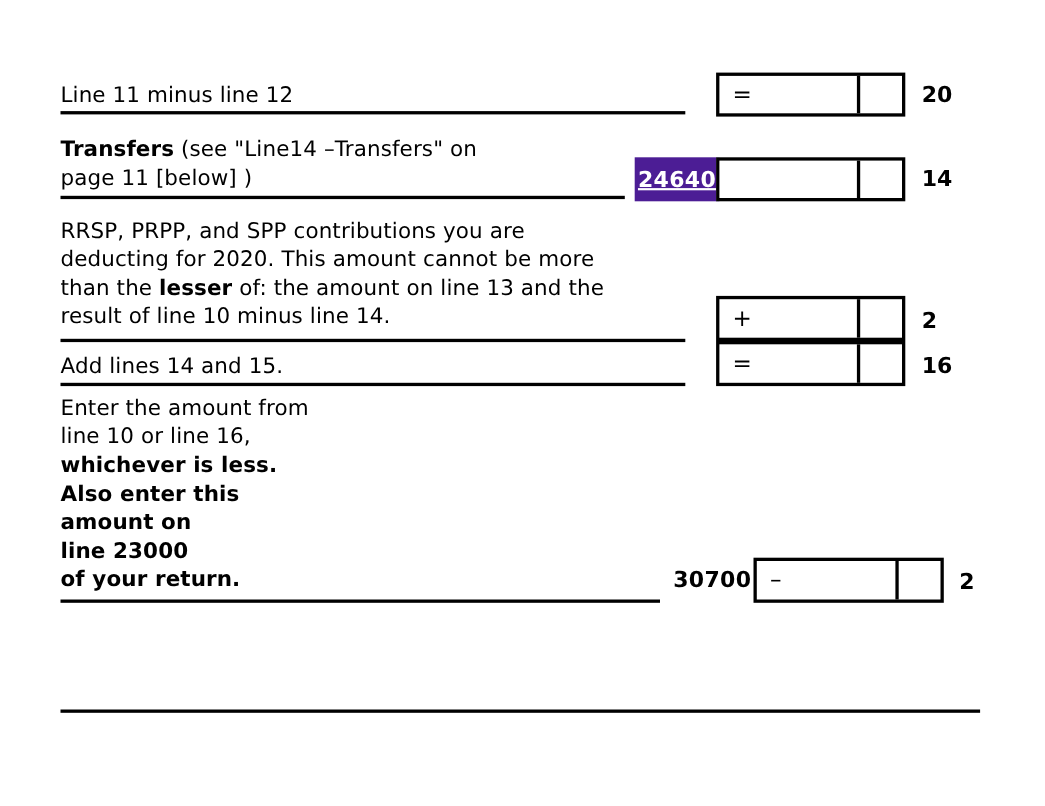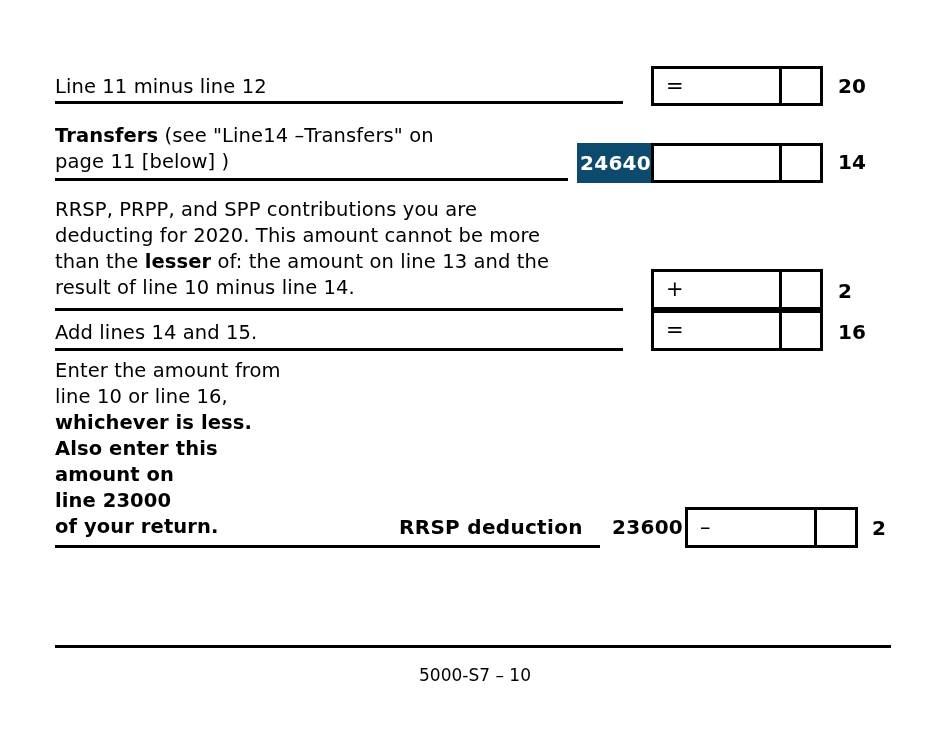--- a/index.html
+++ b/index.html
@@ -63,28 +63,29 @@
     font-size: 21px;
     line-height: 1;
     font-weight: normal;
     color: #000000;
   }
 
   
   .fieldtag {
     position: absolute;
     box-sizing: border-box;
-    background: #0c4a6e;
+    background: #4c1d95;
     color: #ffffff;
     font-weight: bold;
     font-size: 20px;
     display: flex;
     align-items: center;
     justify-content: center;
     letter-spacing: 0.3px;
+    text-decoration: underline;
   }
 
   
   .fieldcode {
     position: absolute;
     font-weight: bold;
     font-size: 20px;
     color: #000000;
     letter-spacing: 0.3px;
   }
@@ -159,27 +160,25 @@
 
   <div class="label" style="left:55px; top:358px; width:360px;"><span>Enter the amount from
 line 10 or line 16,
 </span><span class="bold">whichever is less.
 Also enter this
 amount on
 line 23000
 of your return.</span></div>
   <div class="rule" style="left:55px; top:545px; width:545px;"></div>
 
-  <div class="fieldcode" style="left:399px; top:515px;">RRSP deduction</div>
-  <div class="fieldcode" style="left:612px; top:515px;">23600</div>
+  <div class="fieldcode" style="left:612px; top:515px;">30700</div>
 
   <div class="amtbox" style="left:685px; top:507px; width:173px; height:41px;">
     <div class="dollars">
       <span class="op">–</span>
     </div>
     <div class="cents"></div>
   </div>
   <div class="linenum" style="left:872px; top:516px;">2</div>
 
   <div class="rule" style="left:55px; top:645px; width:840px;"></div>
-  <div class="footer-text" style="left:55px; top:665px; width:840px;">5000-S7 – 10</div>
 
 </div>
 
 </body></html>

